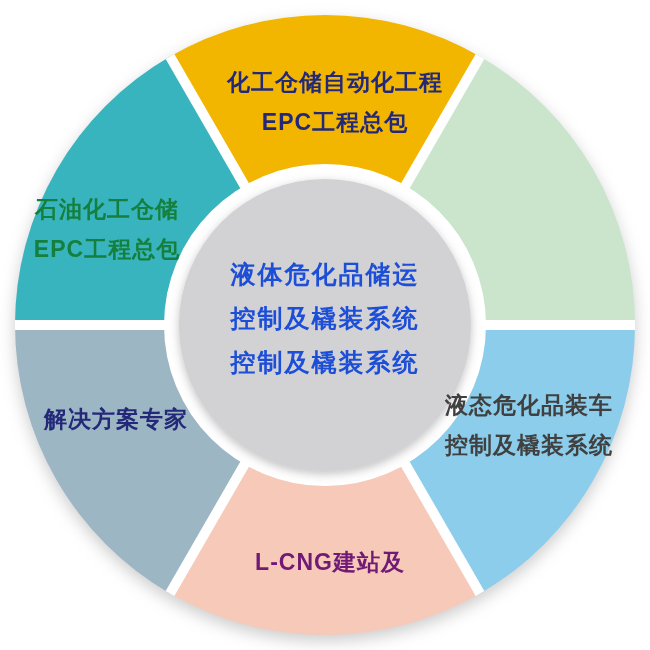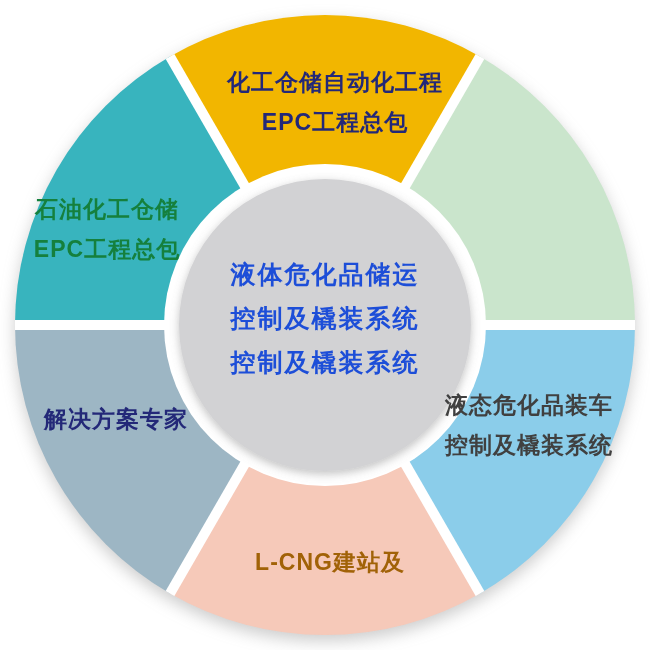--- a/index.html
+++ b/index.html
@@ -75,21 +75,21 @@
     <span>化工仓储自动化工程</span>
     <span>EPC工程总包</span>
   </div>
 
 
   <div class="label" style="left: 529px; top: 425px; color: #404040;">
     <span>液态危化品装车</span>
     <span>控制及橇装系统</span>
   </div>
 
-  <div class="label" style="left: 330px; top: 562px; color: #a16207;">
+  <div class="label" style="left: 330px; top: 562px; color: #701a75;">
     <span>L-CNG建站及</span>
   </div>
 
   <div class="label" style="left: 116px; top: 424px; color: rgb(35, 40, 120);">
     <span>解决方案专家</span>
     <span></span>
   </div>
 
   <div class="label" style="left: 107px; top: 229px; color: #15803d;">
     <span>石油化工仓储</span>

